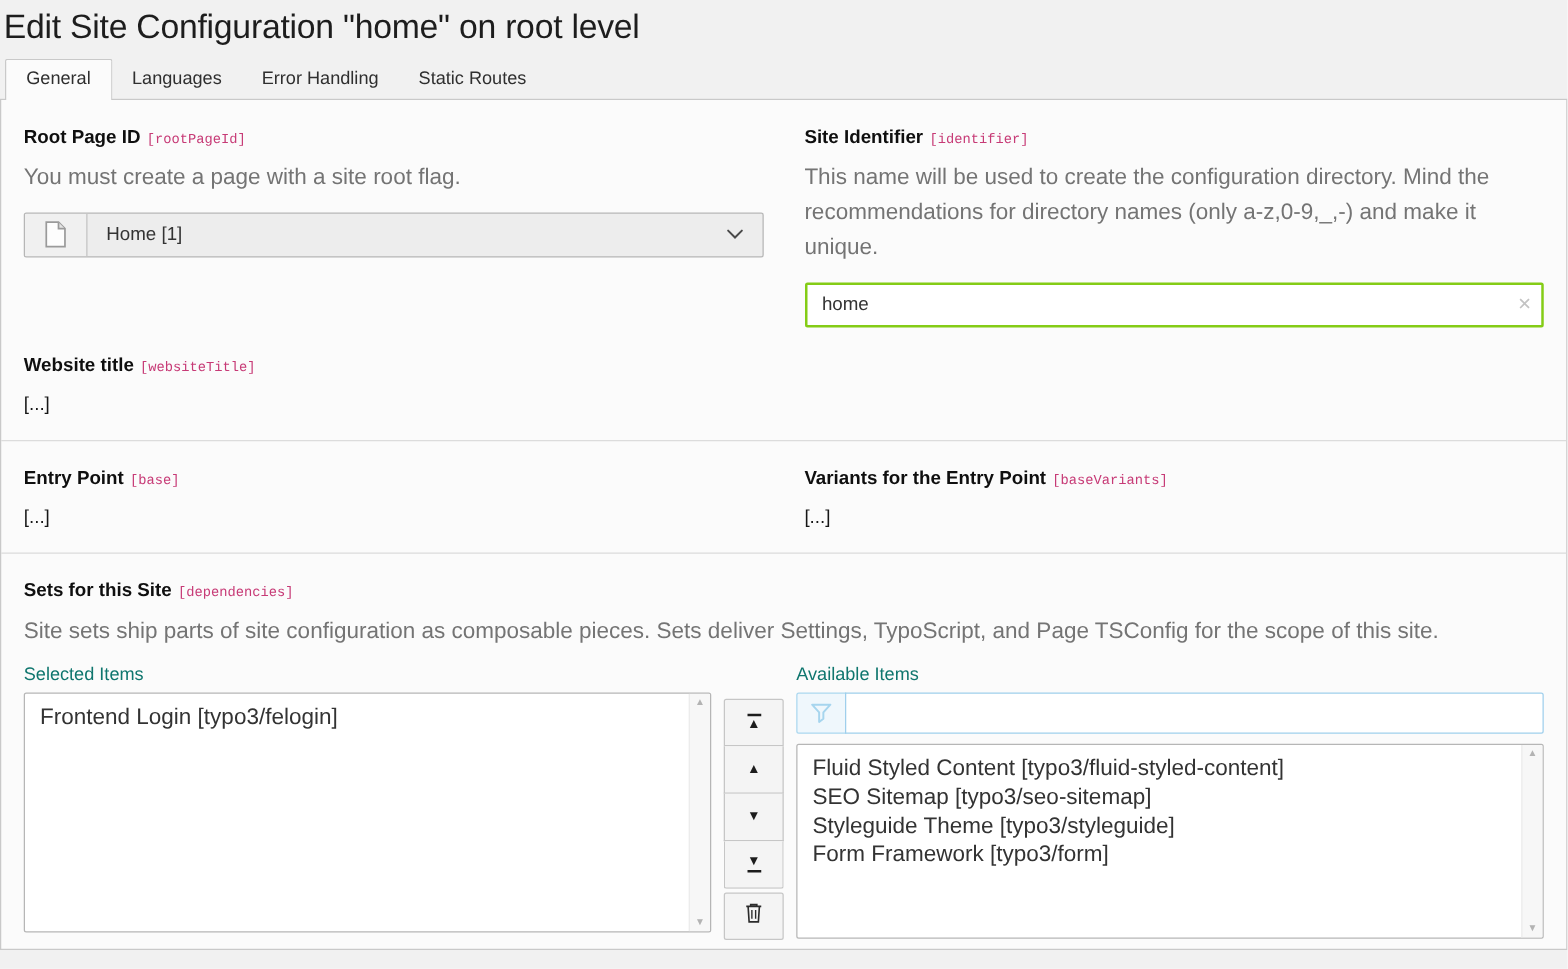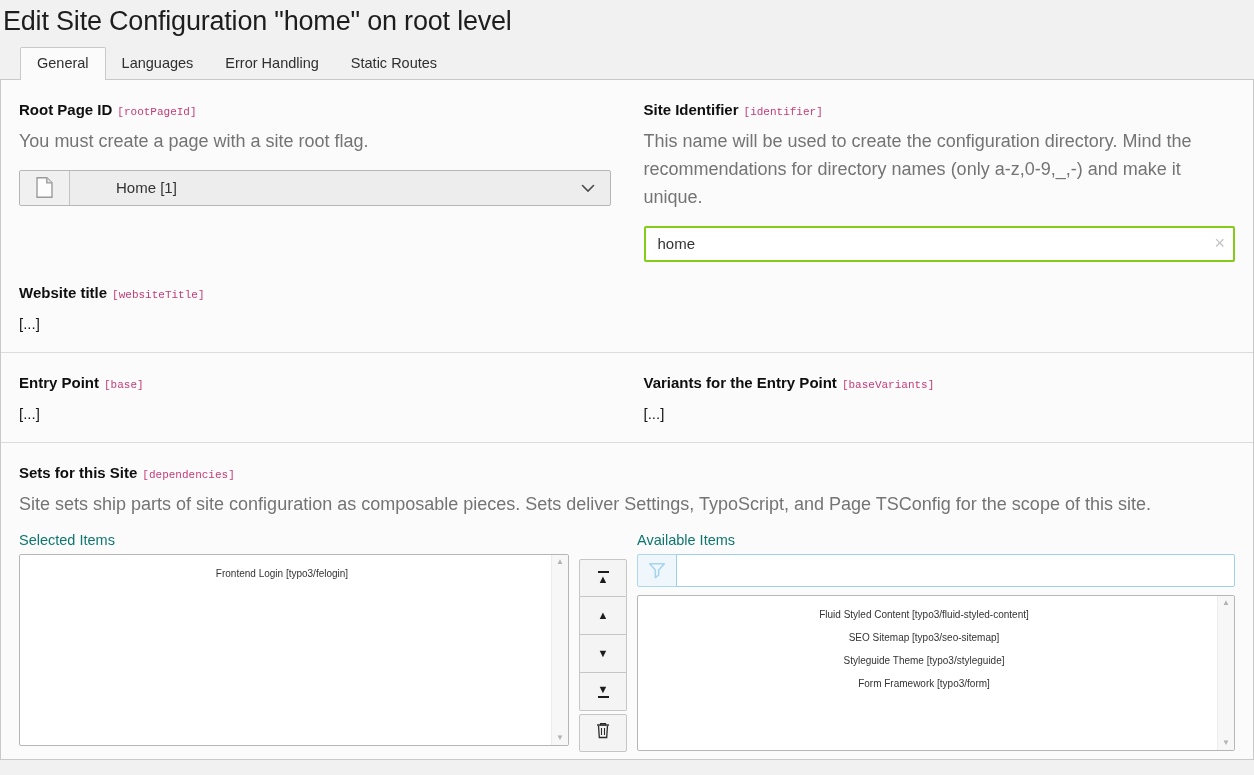--- a/index.html
+++ b/index.html
@@ -10,21 +10,21 @@
     font-family:"Liberation Sans", sans-serif;
     color:#333;
   }
   
   .page-title {
     margin:0; padding:6px 10px 8px 3px;
     font-size:27px; font-weight:500; color:#1d1d1d;
     letter-spacing:-0.2px;
   }
   
-  .tabs { display:flex; align-items:flex-end; height:34px; padding-left:20px; }
+  .tabs { display:flex; align-items:flex-end; height:34px; padding-left:4px; }
   .tab {
     padding:7px 16px 8px; font-size:14.5px; color:#2f2f2f; cursor:pointer;
     position:relative; white-space:nowrap;
   }
   .tab.active {
     background:#fbfbfb;
     border:1px solid #c9c9c9; border-bottom:none;
     border-radius:2px 2px 0 0;
     margin-bottom:-1px; z-index:2; padding-bottom:9px;
   }
@@ -42,21 +42,21 @@
   .field-label { font-size:15px; font-weight:bold; color:#0f0f0f; }
   .field-tag {
     font-family:"Liberation Mono", monospace;
     font-size:11px; font-weight:normal; color:#c73a76; margin-left:5px;
   }
   .field-desc { margin-top:10px; font-size:18px; line-height:1.55; color:#747474; }
   .collapsed-value { margin-top:14px; font-size:15px; color:#161616; }
   
   .input-group {
     display:flex; height:36px; margin-top:14px;
-    border:1px solid #b6b6b6; border-radius:2px; background:#ededed; overflow:hidden;gap:31px;
+    border:1px solid #b6b6b6; border-radius:2px; background:#ededed; overflow:hidden;
   }
   .input-group .addon {
     width:50px; border-right:1px solid #c2c2c2;
     display:flex; align-items:center; justify-content:center; background:#f0f0f0;
   }
   .select-display {
     flex:1; display:flex; align-items:center; justify-content:space-between;
     padding:0 15px; font-size:15px; color:#333; cursor:pointer;
   }
   
@@ -78,22 +78,22 @@
   .ds-mid { width:48px; margin:0 10px; padding-top:27px; }
   .ds-right { flex:1; }
   .listbox {
     position:relative; background:#fff;
     border:1px solid #b6b6b6; border-radius:2px; overflow:hidden;
   }
   .listbox.selected-box { height:192px; }
   .listbox.available-box { height:156px; }
   .list-inner { padding:7px 24px 0 0; }
   .list-item {
-    padding:0 12px; line-height:23px; font-size:10px; color:#333;
-    white-space:nowrap; cursor:pointer;text-align:center;
+    padding:0 12px; line-height:23px; font-size:18px; color:#333;
+    white-space:nowrap; cursor:pointer;
   }
   .vscrollbar {
     position:absolute; top:0; right:0; bottom:0; width:17px;
     background:#f7f7f7; border-left:1px solid #ececec;
     display:flex; flex-direction:column; justify-content:space-between;
     align-items:center; padding:3px 0;
   }
   .scroll-arrow { font-size:8px; color:#b3b3b3; line-height:8px; }
   
   .ctrl-btn {

